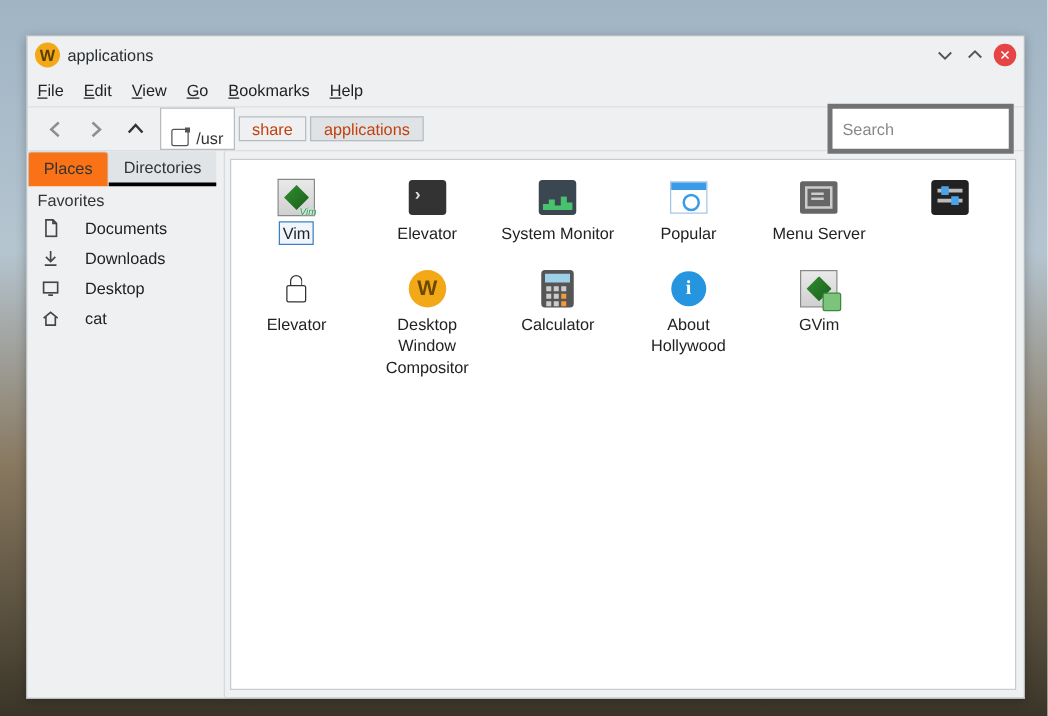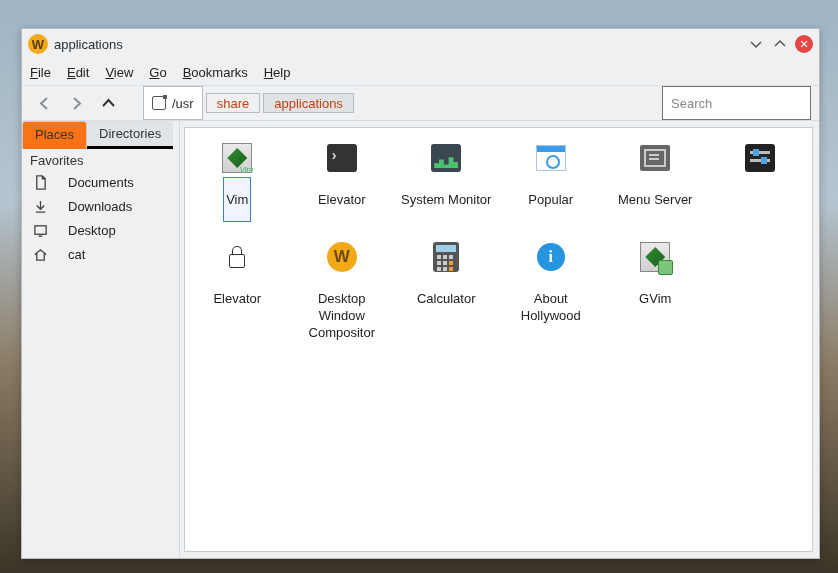--- a/index.html
+++ b/index.html
@@ -28,51 +28,51 @@
 .menubar u { text-decoration: underline; }
 
 .toolbar {
   height: 36px; display: flex; align-items: center; padding: 0 8px; gap: 4px;
   border-top: 1px solid #dcdfe2; border-bottom: 1px solid #dcdfe2;
 }
 .nav-btn { width: 28px; height: 28px; display: flex; align-items: center; justify-content: center; }
 .nav-btn svg { width: 15px; height: 15px; stroke: #8b8f93; stroke-width: 2; fill: none; }
 .nav-btn.enabled svg { stroke: #333; }
 .crumb-root {
-  display: flex; align-items: center; height: 28px; border: 1px solid #b8bcc0; background: #fff;
-  padding: 16px 8px; font-size: 13px; color: #333; gap: 6px; margin-left: 17px;
+  display: flex; align-items: flex-start; height: 28px; border: 1px solid #b8bcc0; background: #fff;
+  padding: 16px 8px; font-size: 13px; color: #333; gap: 6px; margin-left: 2px;
 }
 .crumb-root .disk { width: 14px; height: 14px; border: 1.5px solid #555; border-radius: 2px; position: relative; }
 .crumb-root .disk::after { content: ""; position: absolute; right: -2px; top: -2px; width: 4px; height: 4px; background: #555; }
 .crumb { height: 20px; border: 1px solid #b8bcc0; padding: 0 10px; font-size: 13px; color: #c2410c; display: flex; align-items: center; margin-left: -1px; }
 .crumb.active { background: #dfe3e6; }
 .toolbar .spacer { flex: 1; }
 .search {
-  width: 149px; height: 28px; border: 1px solid #737373;
+  width: 149px; height: 28px; border: 4px solid #737373;
   font-size: 13px; padding: 16px 8px; color: #c2410c; background: #fff;
 }
 .search::placeholder { color: #888; }
 
 .body { display: flex; height: calc(100% - 30px - 26px - 36px); }
 .sidebar { width: 158px; background: #eef0f1; display: flex; flex-direction: column; border-right: 1px solid #d6d9dc; }
 .tabs { height: 28px; display: flex; font-size: 13px; }
 .tab { padding: 5px 12px; color: #333; border-bottom: 3px solid #000000; }
 .tab.active { background: #f97316; border: 1px solid #c8ccd0; border-bottom: none; border-top-left-radius: 3px; border-top-right-radius: 3px; }
 .tab.inactive { background: #e1e4e7; }
 .fav-hdr { font-size: 13px; color: #333; padding: 4px 8px 2px 8px; }
 .fav-item { display: flex; align-items: center; gap: 20px; height: 24px; padding: 0 8px 0 10px; font-size: 13px; color: #222; }
 .fav-item .ic { width: 16px; height: 16px; display: flex; align-items: center; justify-content: center; }
 .fav-item svg { width: 15px; height: 15px; stroke: #454545; stroke-width: 1.4; fill: none; }
 
 .content {
   flex: 1; background: #fff; margin: 6px 6px 6px 4px; border: 1px solid #c8ccd0; position: relative; overflow: auto;
 }
 .grid { display: grid; grid-template-columns: repeat(6, 1fr); padding: 8px 0; }
 .item { display: flex; flex-direction: column; align-items: center; padding: 6px 4px 14px 4px; font-size: 13px; color: #222; text-align: center; }
-.item .label { margin-top: 4px; line-height: 17px; padding: 13px 2px; }
+.item .label { margin-top: 4px; line-height: 17px; padding: 0 2px; }
 .item.selected .label { outline: 1px solid #3a80c8; background: rgba(58,128,200,.08); }
 .ico { width: 32px; height: 32px; display: flex; align-items: center; justify-content: center; position: relative; }
 
 
 .ic-vim { background: linear-gradient(#e9e9e9,#d0d0d0); border: 1px solid #888; width: 30px; height: 30px; position: relative; }
 .ic-vim::before { content:""; position:absolute; inset:4px; background: linear-gradient(135deg,#2f8f2f,#1c5e1c); clip-path: polygon(50% 0,100% 50%,50% 100%,0 50%); }
 .ic-vim::after { content:"Vim"; position:absolute; bottom:-2px; right:-2px; font-size:8px; font-style:italic; color:#2a5; text-shadow:0 0 2px #fff; }
 .ic-term { background:#333; width:30px; height:28px; border-radius:3px; position:relative; }
 .ic-term::before { content:"›"; position:absolute; left:5px; top:3px; color:#ddd; font-size:14px; font-weight:bold; }
 .ic-sysmon { width:30px; height:28px; background:#3a4650; border-radius:3px; position:relative; overflow:hidden; }

